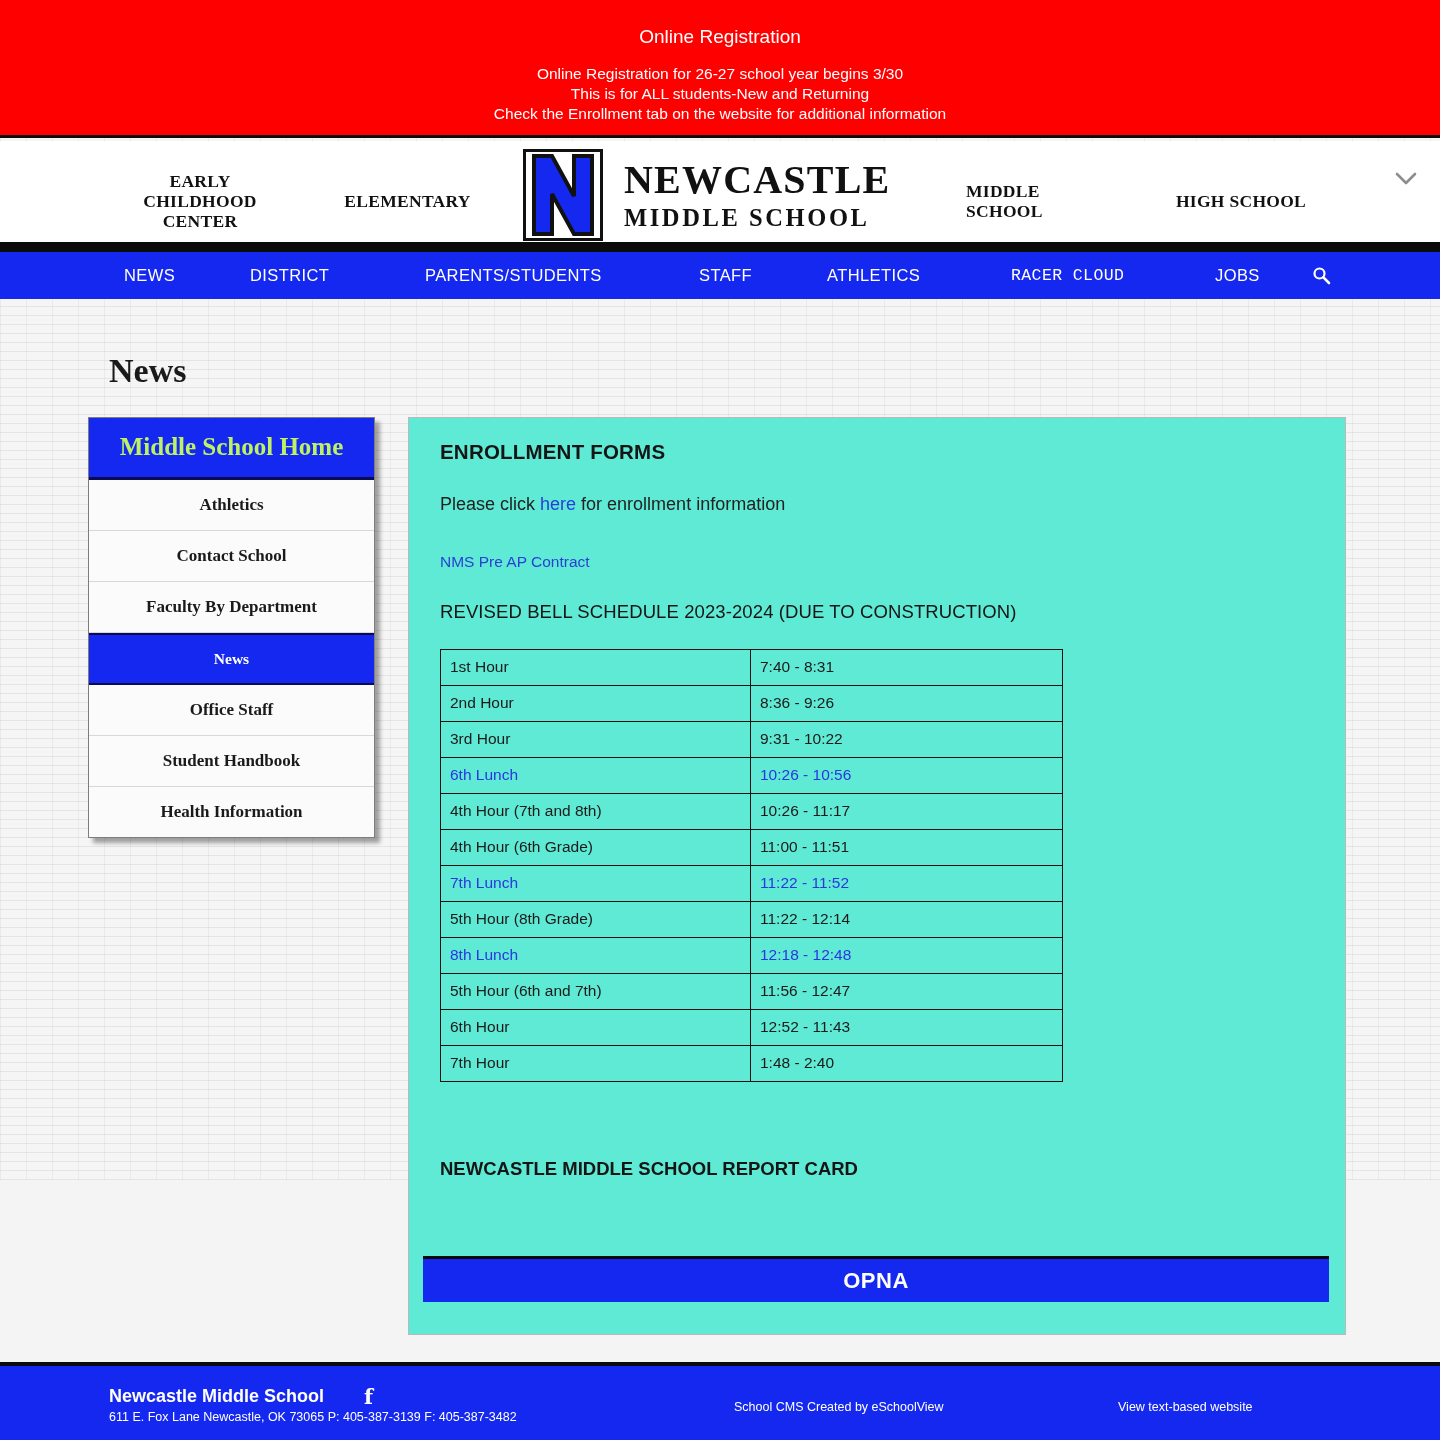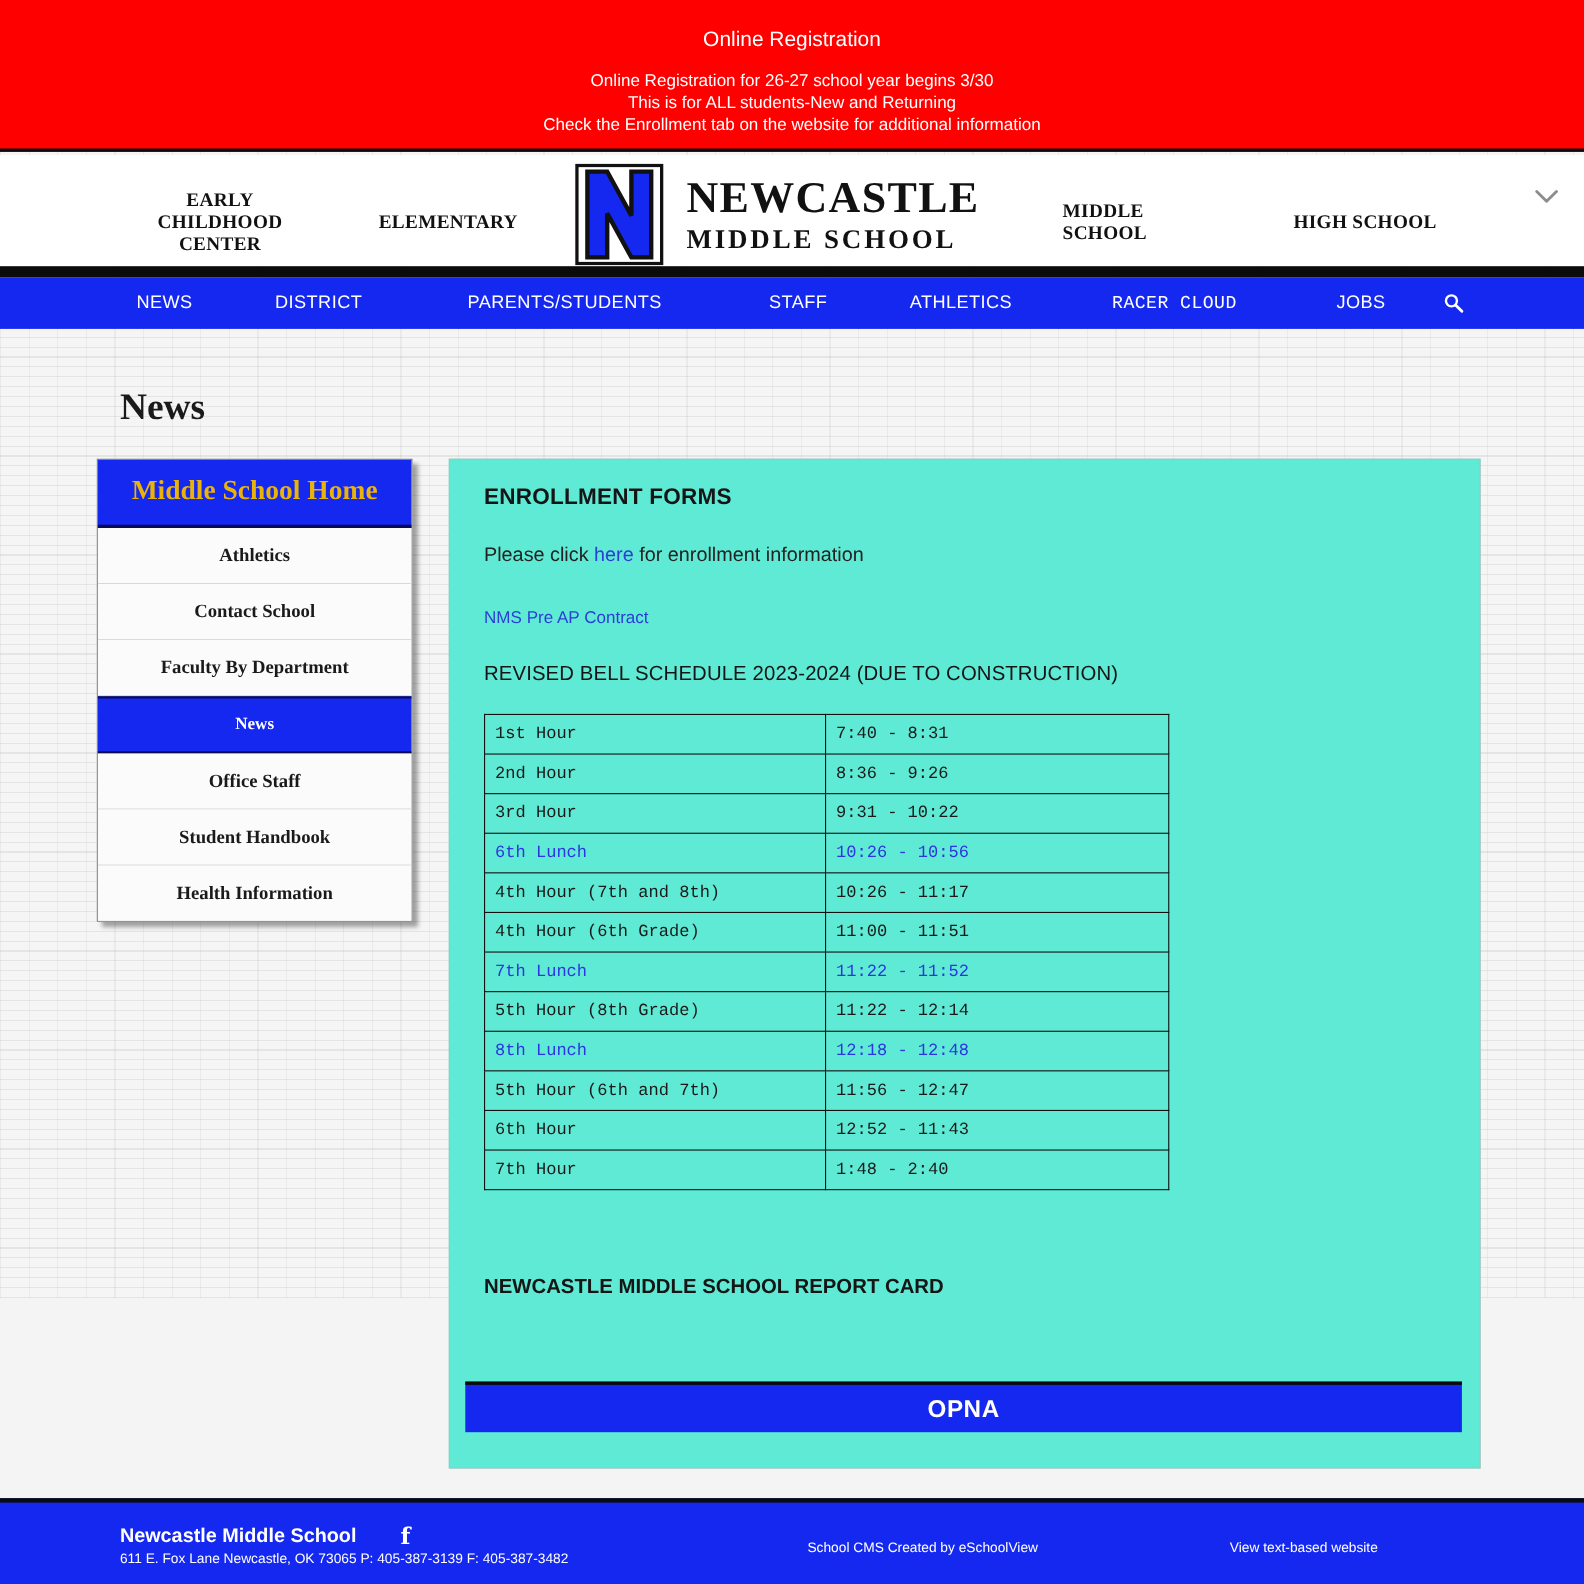--- a/index.html
+++ b/index.html
@@ -92,21 +92,21 @@
   }
 
   
   .sidebar {
     position: absolute; left: 88px; top: 417px; width: 287px;
     background: #ffffff;
     border: 1px solid #7d7d7d;
     box-shadow: 5px 5px 4px rgba(0,0,0,.35);
   }
   .side-head {
-    background: #1428f0; color:#eab308;
+    background: #1428f0; color:#bef264;
     font-family: "Liberation Serif", serif; font-weight: 700;
     font-size: 25px; text-align: center; padding: 15px 6px 16px;
     border-bottom: 3px solid #0a0a55; cursor: pointer;
   }
   .side-item {
     font-family: "Liberation Serif", serif; font-weight: 700;
     font-size: 17px; color: #1a1a1a; text-align: center;
     padding: 15px 8px 15px; border-bottom: 1px solid #d8d8d8;
     background: #fbfbfb; cursor: pointer;
   }
@@ -130,21 +130,21 @@
   .c-link { color:#2b3fd4; text-decoration: none; cursor:pointer; }
   .c-link-block { display:inline-block; margin-top: 38px; font-size: 15.5px; color:#2b3fd4; text-decoration:none; cursor:pointer;}
   .c-h2 {
     font-size: 18.5px; font-weight: 400; color:#151515;
     margin-top: 30px; letter-spacing: .1px;
   }
 
   
   table.bell {
     margin-top: 26px; border-collapse: collapse; width: 623px;
-    font-family: Liberation Mono, monospace;
+    font-family: Liberation Sans, sans-serif;
   }
   table.bell td {
     border: 1px solid #111; padding: 7px 9px 8px;
     font-size: 15.5px; color:#1a1a1a; line-height: 20px;
   }
   table.bell td.c0 { width: 310px; }
   table.bell tr.lunch td { color: #2b36e0; }
 
   .c-h3 {
     position:absolute; left: 31px; top: 740px;

